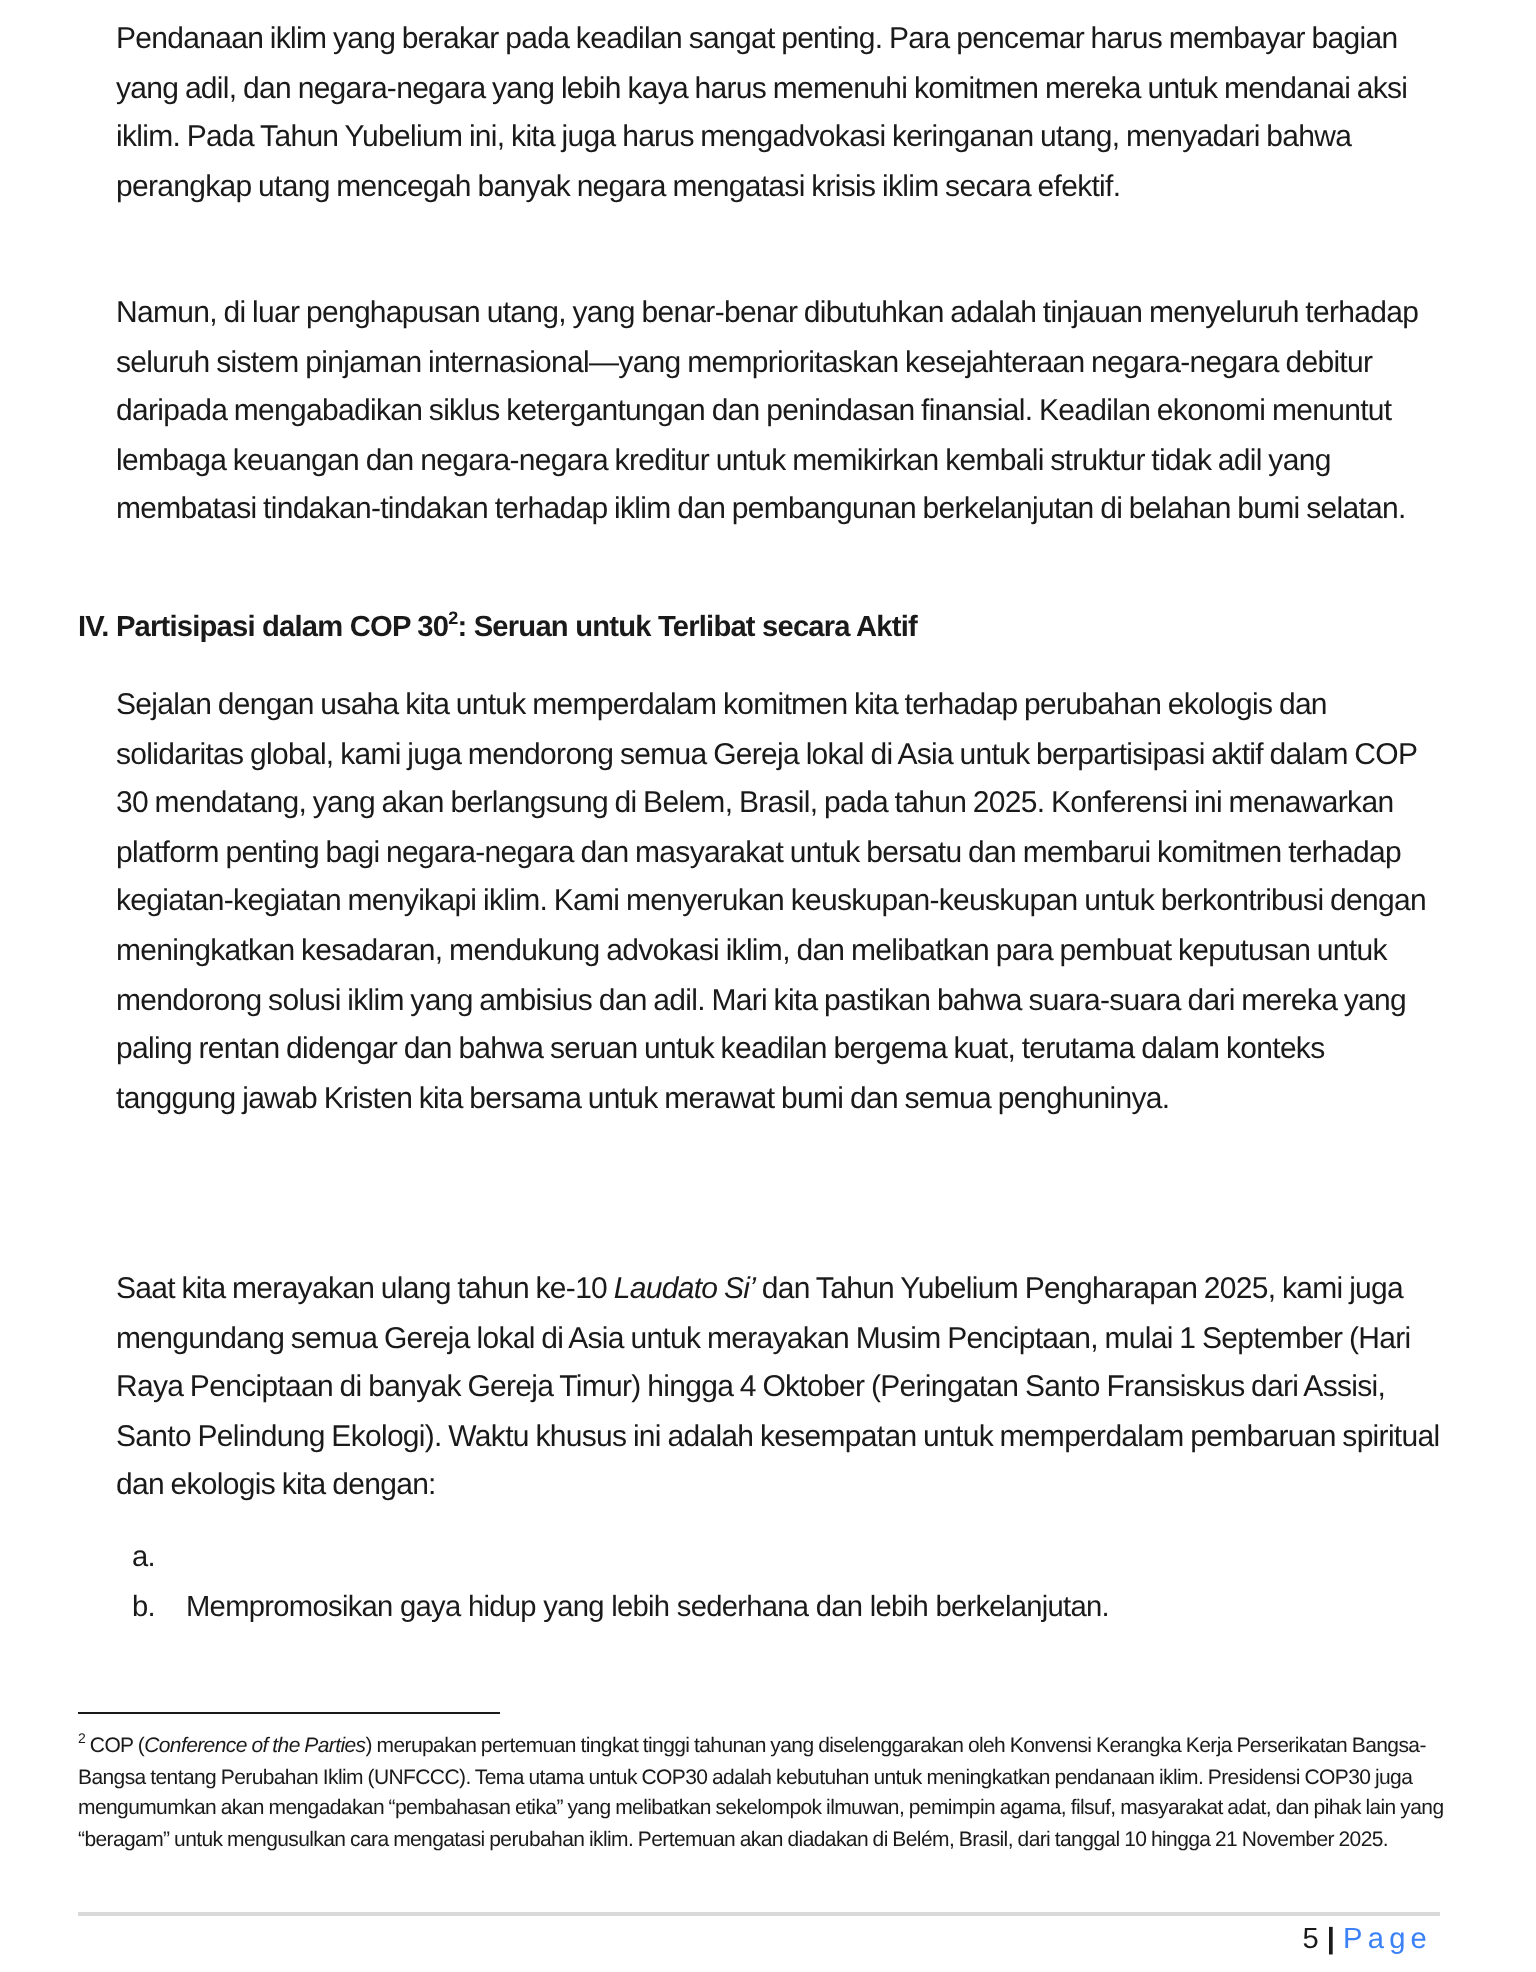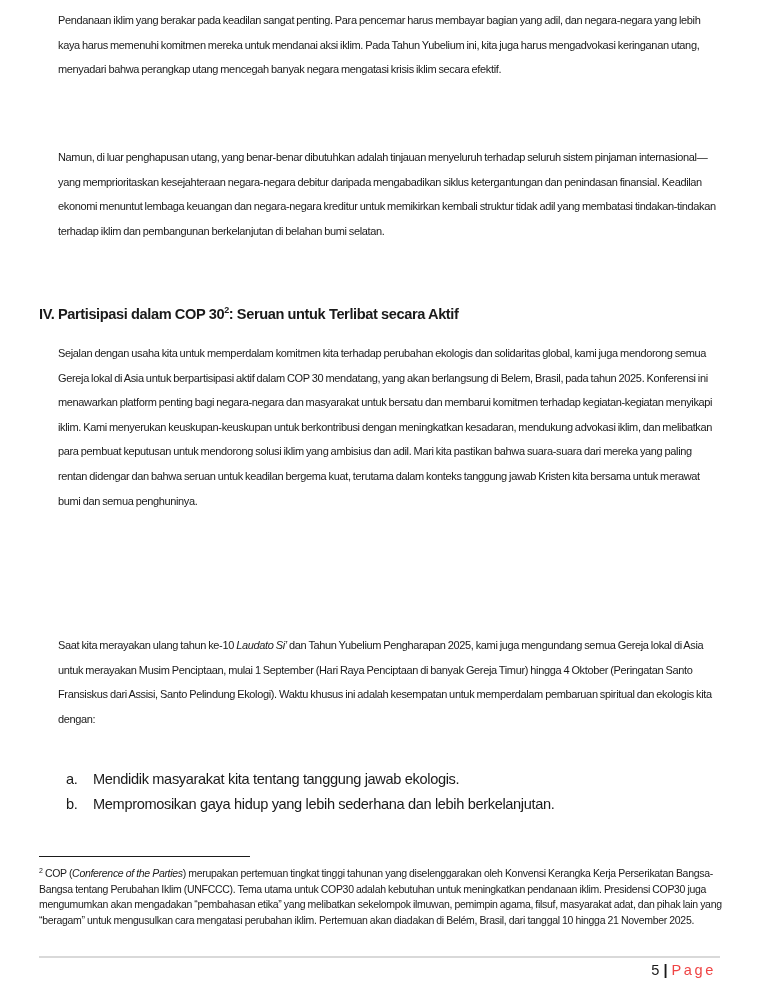--- a/index.html
+++ b/index.html
@@ -17,21 +17,21 @@
     }
     .page {
       position: absolute;
       left: 0; top: 0;
       width: 768px; height: 986px;
     }
     .para {
       position: absolute;
       left: 58px;
       width: 662px;
-      font-size: 11px;
+      font-size: 15px;
       line-height: 24.6px;
       text-align: justify;
       margin: 0;
       letter-spacing: -0.35px;
       word-spacing: -0.5px;
     }
     .para.last-left { text-align: left; }
     .heading {
       position: absolute;
       left: 39px;
@@ -99,21 +99,21 @@
       top: 960px;
       font-size: 14.6px;
       line-height: 20px;
       color: #1a1a1a;
     }
     .page-number .sep {
       font-weight: bold;
       margin: 0 4px;
     }
     .page-number .pg-word {
-      color: #ef4444;
+      color: #3b82f6;
       letter-spacing: 2.6px;
     }
   </style>
 </head>
 <body>
 
 <div class="page">
 
   <p class="para last-left" style="top:8px;">Pendanaan iklim yang berakar pada keadilan sangat penting. Para pencemar harus membayar bagian yang adil, dan negara-negara yang lebih kaya harus memenuhi komitmen mereka untuk mendanai aksi iklim. Pada Tahun Yubelium ini, kita juga harus mengadvokasi keringanan utang, menyadari bahwa perangkap utang mencegah banyak negara mengatasi krisis iklim secara efektif.</p>
 
@@ -122,21 +122,20 @@
   <h2 class="heading" style="top:304px;"><span>IV. Partisipasi dalam COP 30</span><sup>2</sup><span>: Seruan untuk Terlibat secara Aktif</span></h2>
 
   <p class="para last-left" style="top:341px;">Sejalan dengan usaha kita untuk memperdalam komitmen kita terhadap perubahan ekologis dan solidaritas global, kami juga mendorong semua Gereja lokal di Asia untuk berpartisipasi aktif dalam COP 30 mendatang, yang akan berlangsung di Belem, Brasil, pada tahun 2025. Konferensi ini menawarkan platform penting bagi negara-negara dan masyarakat untuk bersatu dan membarui komitmen terhadap kegiatan-kegiatan menyikapi iklim. Kami menyerukan keuskupan-keuskupan untuk berkontribusi dengan meningkatkan kesadaran, mendukung advokasi iklim, dan melibatkan para pembuat keputusan untuk mendorong solusi iklim yang ambisius dan adil. Mari kita pastikan bahwa suara-suara dari mereka yang paling rentan didengar dan bahwa seruan untuk keadilan bergema kuat, terutama dalam konteks tanggung jawab Kristen kita bersama untuk merawat bumi dan semua penghuninya.</p>
 
 
   <p class="para last-left" style="top:633px;"><span>Saat kita merayakan ulang tahun ke-10 </span><em>Laudato Si’</em><span> dan Tahun Yubelium Pengharapan 2025, kami juga mengundang semua Gereja lokal di Asia untuk merayakan Musim Penciptaan, mulai 1 September (Hari Raya Penciptaan di banyak Gereja Timur) hingga 4 Oktober (Peringatan Santo Fransiskus dari Assisi, Santo Pelindung Ekologi). Waktu khusus ini adalah kesempatan untuk memperdalam pembaruan spiritual dan ekologis kita dengan:</span></p>
 
   <ul class="list">
     <li>
       <span class="marker">a.</span>
-      <span>Mendidik masyarakat kita tentang tanggung jawab ekologis.</span>
     </li>
     <li>
       <span class="marker">b.</span>
       <span>Mempromosikan gaya hidup yang lebih sederhana dan lebih berkelanjutan.</span>
     </li>
   </ul>
 
   <div class="fn-rule"></div>
 
   <p class="footnote"><sup>2</sup><span> COP (</span><em>Conference of the Parties</em><span>) merupakan pertemuan tingkat tinggi tahunan yang diselenggarakan oleh Konvensi Kerangka Kerja Perserikatan Bangsa-Bangsa tentang Perubahan Iklim (UNFCCC). Tema utama untuk COP30 adalah kebutuhan untuk meningkatkan pendanaan iklim. Presidensi COP30 juga mengumumkan akan mengadakan “pembahasan etika” yang melibatkan sekelompok ilmuwan, pemimpin agama, filsuf, masyarakat adat, dan pihak lain yang “beragam” untuk mengusulkan cara mengatasi perubahan iklim. Pertemuan akan diadakan di Belém, Brasil, dari tanggal 10 hingga 21 November 2025.</span></p>

